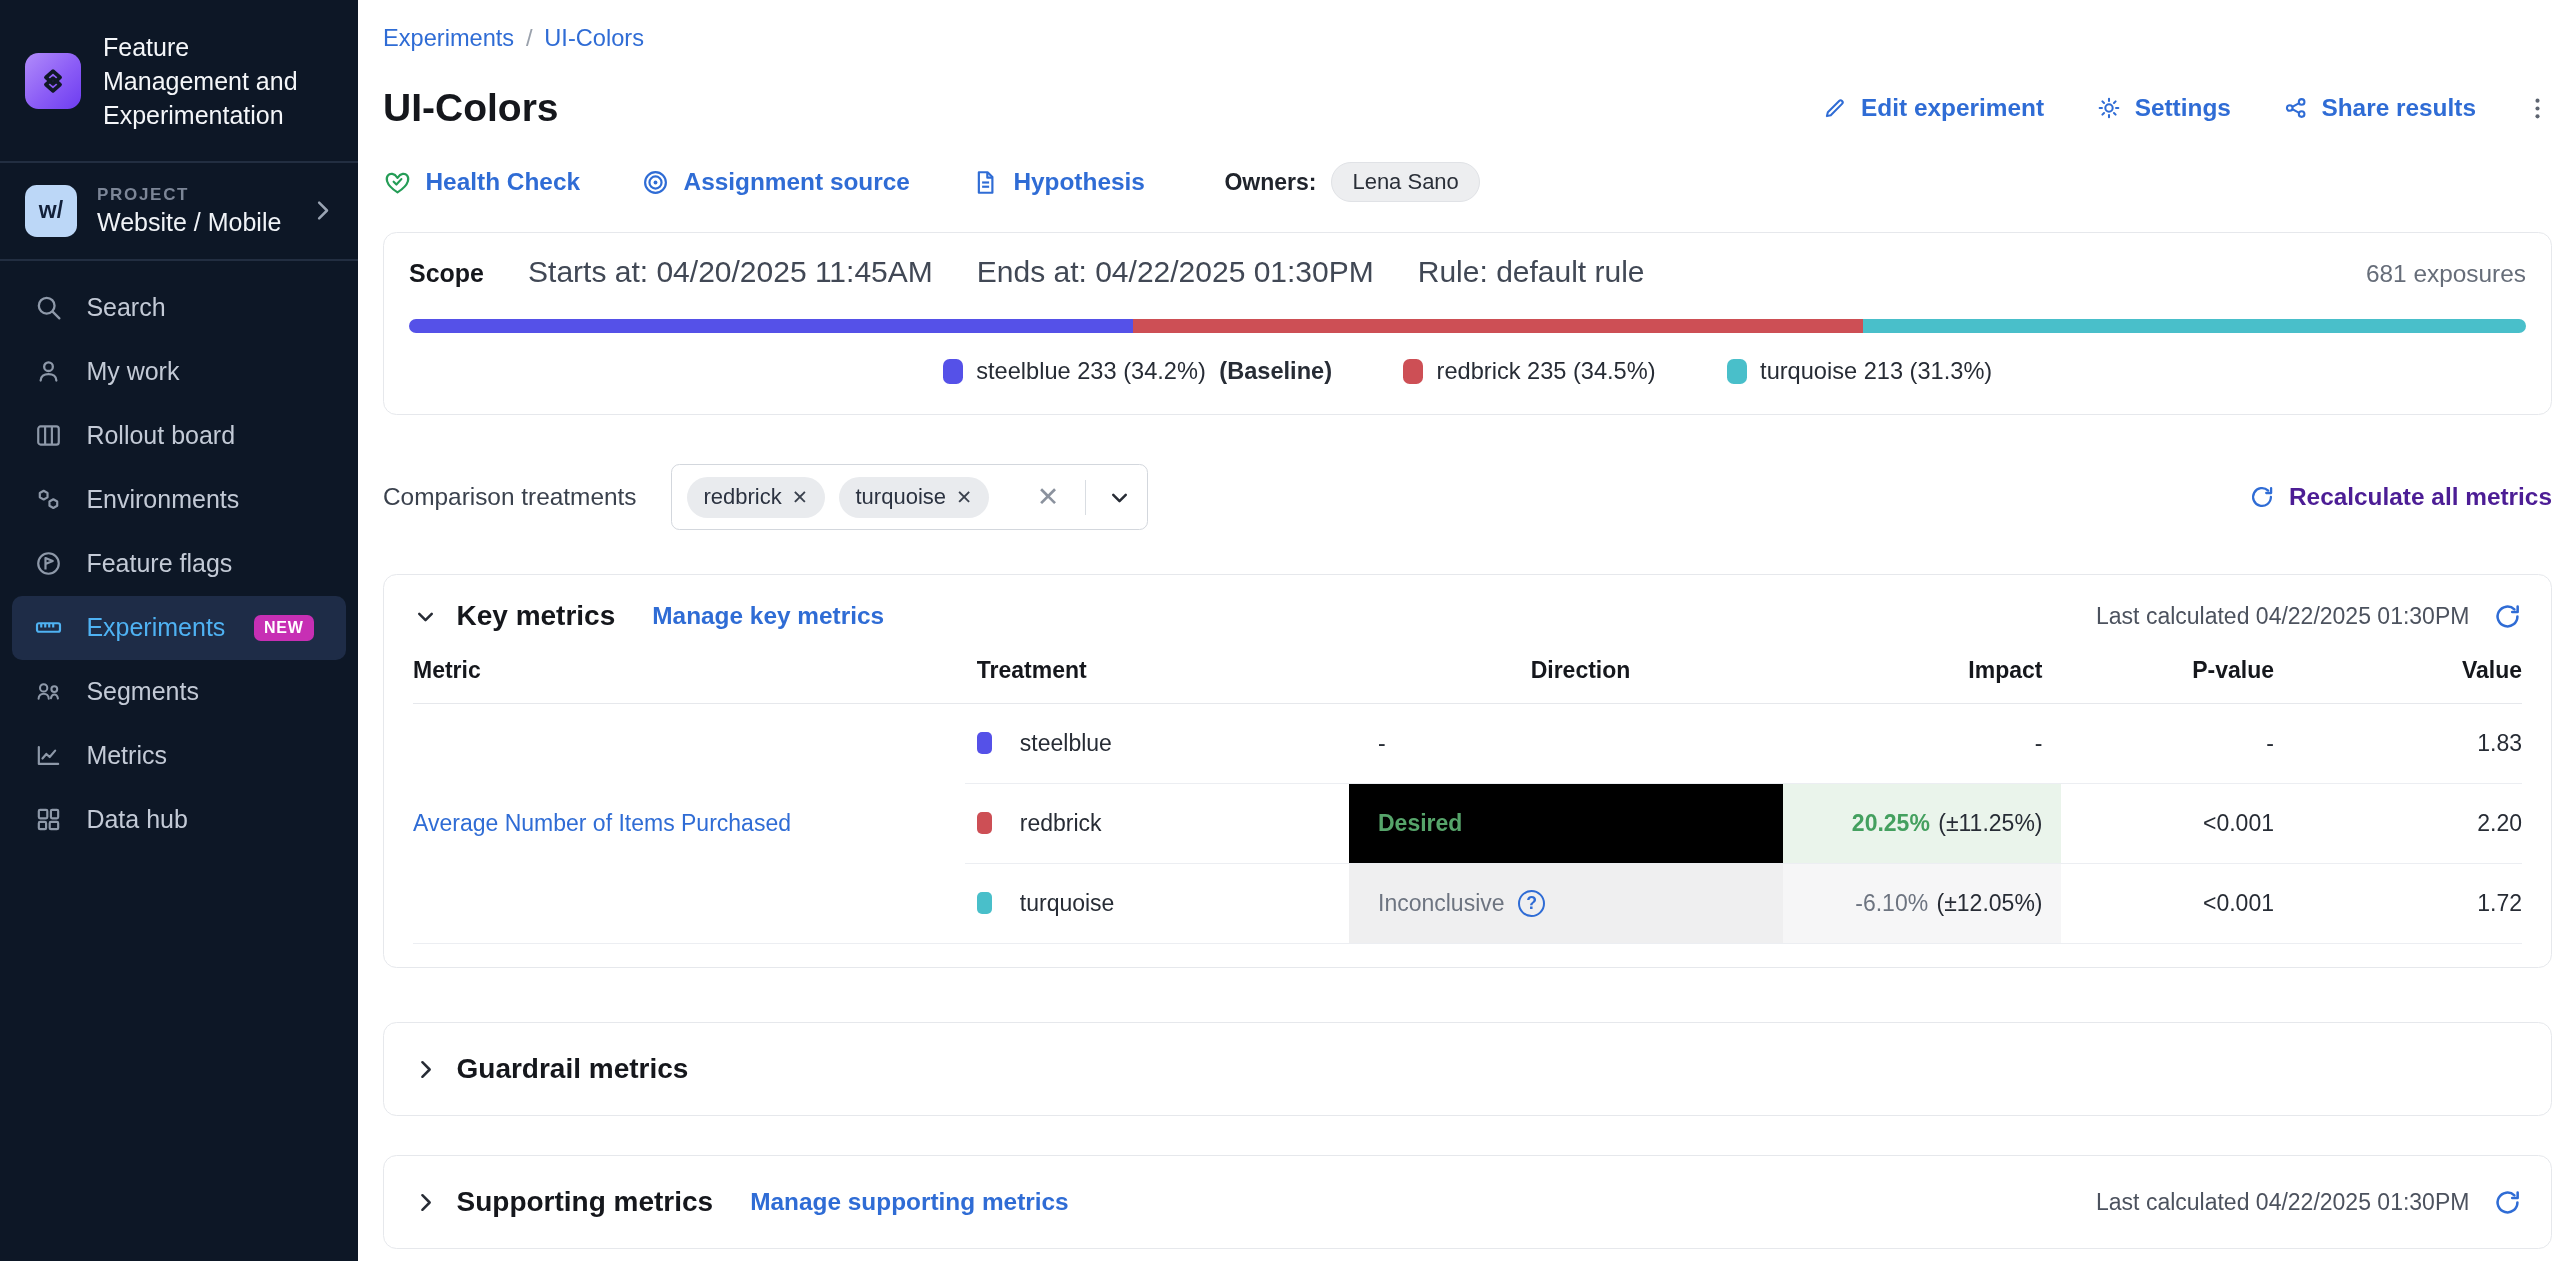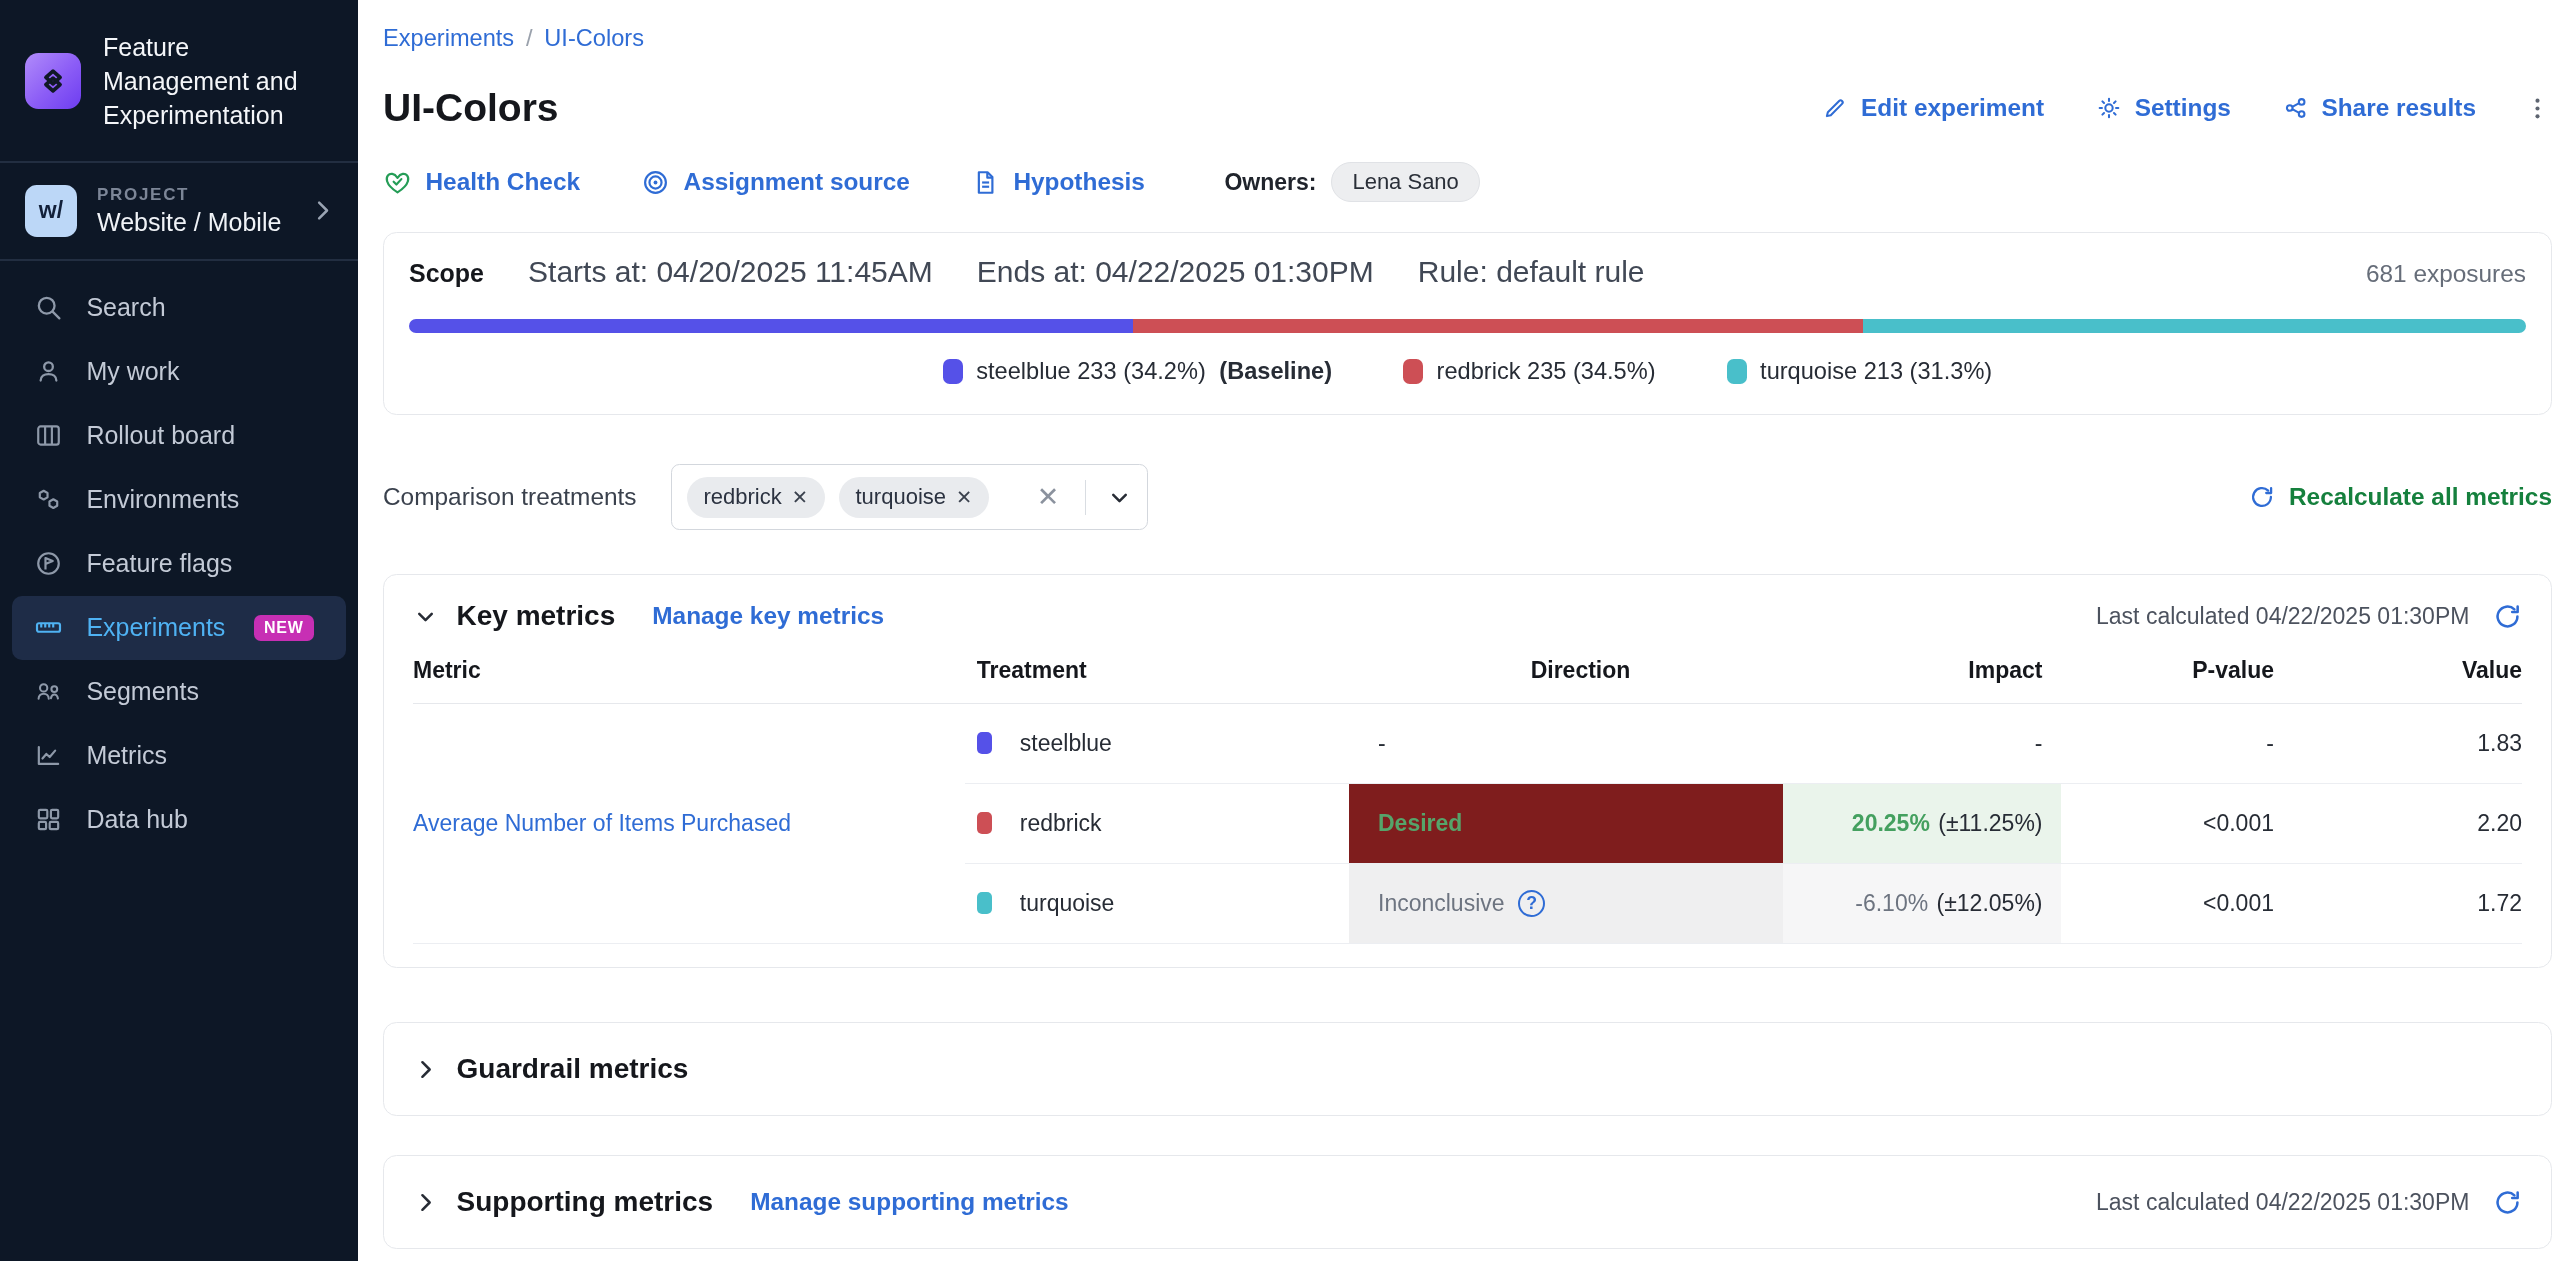--- a/index.html
+++ b/index.html
@@ -69,21 +69,21 @@
   .comparison-row { display:flex; align-items:center; margin-top:49px; }
   .comparison-label { font-size:24.4px; color:#3a414d; }
   .treat-select { width:477px; height:66px; border:1.7px solid #d3d7dd; border-radius:8.4px;
                   margin-left:34px; display:flex; align-items:center; padding:0 15px; gap:13.5px; }
   .chip { background:#e9ebee; border-radius:842px; padding:7.6px 17px; font-size:22px; color:#2b3240;
           display:flex; align-items:center; gap:10px; cursor:pointer; }
   .chip .x { font-size:19.4px; color:#3a414d; cursor:pointer; }
   .clear-x { margin-left:auto; color:#8b929e; font-size:27px; cursor:pointer; line-height:1; }
   .sel-divider { width:1.7px; height:35px; background:#d9dde2; margin:0 6.7px 0 11.8px; }
   .sel-chevron { color:#272c35; display:flex; cursor:pointer; }
-  .recalc { margin-left:auto; display:flex; align-items:center; gap:13.5px; color:#15803d;
+  .recalc { margin-left:auto; display:flex; align-items:center; gap:13.5px; color:#4c1d95;
             font-size:24.4px; font-weight:600; cursor:pointer; }
   .recalc .ricon, .refresh-icon { color:#2f6cd5; display:flex; cursor:pointer; }
 
   .metrics-card { margin-top:44px; padding:25px 29px 23.6px 29px; }
   .metrics-head { display:flex; align-items:center; }
   .sect-chevron { color:#272c35; display:flex; cursor:pointer; }
   .sect-title { font-size:28px; font-weight:700; color:#15171c; margin-left:18.5px; }
   .manage-link { font-size:24.4px; font-weight:600; margin-left:37px; }
   .last-calc { margin-left:auto; display:flex; align-items:center; gap:23.6px; }
   .last-calc-text { font-size:23px; color:#4c525e; }
@@ -92,21 +92,21 @@
   .th { font-size:23px; font-weight:700; color:#15171c; padding-bottom:18.5px;
         border-bottom:1.7px solid #e6e8ec; }
   .th.c2 { padding-left:11.8px; } .th.c3 { padding-left:29px;text-align:center; }
   .th.right { text-align:right; }
   .th.c4 { padding-right:18.5px; } .th.c5 { padding-right:10px; }
   .cell { border-bottom:1.7px solid #eceef2; display:flex; align-items:center; height:80px; }
   .metric-cell { grid-column:1; grid-row:2 / span 3; height:auto; font-size:23px; }
   .treat-cell { padding-left:11.8px; gap:28px; font-size:23px; color:#272c35; }
   .row-swatch { width:15px; height:22px; border-radius:5px; flex-shrink:0; }
   .dir-cell { padding-left:29px; font-size:23px; color:#272c35; gap:13.5px; }
-  .dir-desired { background:#7f1d1d; color:#56a46a; font-weight:600; }
+  .dir-desired { background:#000000; color:#56a46a; font-weight:600; }
   .dir-inconclusive { background:#efeff0; color:#6d7480; }
   .num-cell { justify-content:flex-end; font-size:23px; color:#272c35; }
   .imp-cell { padding-right:18.5px; gap:8.4px; }
   .imp-pos { background:#eaf4eb; }
   .imp-neutral { background:#f6f6f7; }
   .imp-val-pos { color:#44a05f; font-weight:700; }
   .imp-val-neutral { color:#6d7480; }
   .pv-cell { padding-right:10px; }
   .q-icon { width:27px; height:27px; border:2px solid #2f6cd5; border-radius:50%; color:#2f6cd5;
             font-size:17.7px; font-weight:700; display:flex; align-items:center; justify-content:center;

